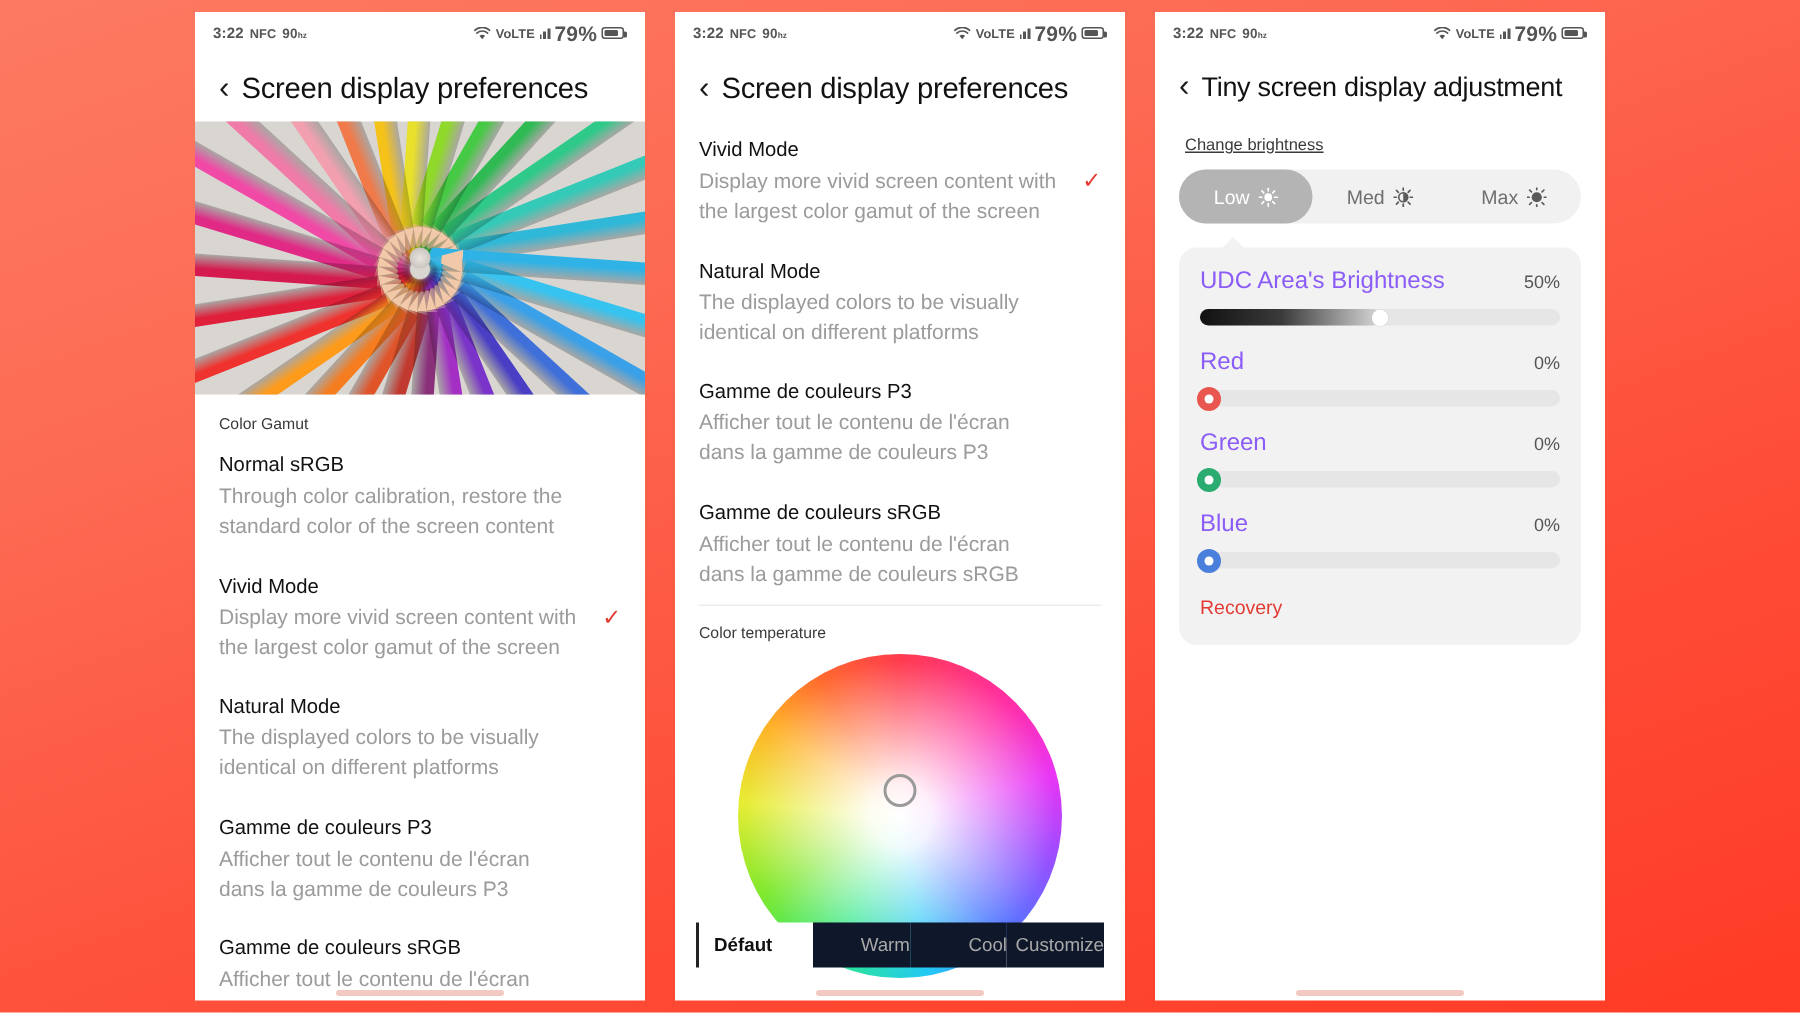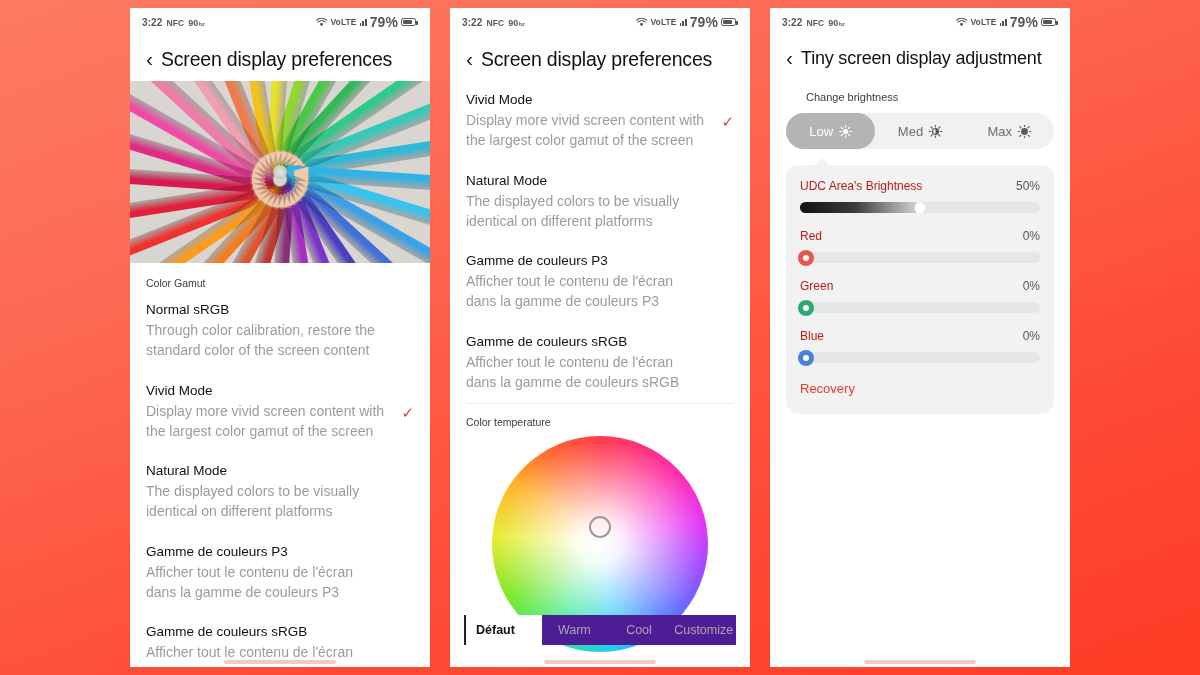--- a/index.html
+++ b/index.html
@@ -130,35 +130,35 @@
     margin: -11px 0 0 -11px; border-radius: 50%;
     border: 2px solid #9a9a9a; background: transparent;
   }
 
   
   .tabbar {
     position: absolute; bottom: 22px; left: 0; right: 0;
     display: flex; align-items: center; padding: 0 14px; gap: 0;
   }
   .tab {
-    flex: 1; text-align: center; font-size: 12.5px; color: #a8a8a8;
-    padding: 8px 0; background: #4c1d95;
+    flex: 1; text-align: right; font-size: 12.5px; color: #a8a8a8;
+    padding: 8px 0; background: #0f172a;
   }
   .tab.active {
     background: #ffffff; color: #111; font-weight: bold;
     border-left: 2px solid #222; text-align: left; padding-left: 10px;
     flex: 0 0 78px;
   }
   .gesture-bar {
     position: absolute; bottom: 3px; left: 50%; transform: translateX(-50%);
     width: 112px; height: 4px; border-radius: 3px; background: #f3c9c4;
   }
 
   
-  .p3-sec-label { font-size: 11px; color: #3a3a3a; padding: 12px 0 10px 36px; }
+  .p3-sec-label { font-size: 11px; color: #3a3a3a; padding: 12px 0 10px 20px; text-decoration: underline; }
   .seg {
     margin: 0 16px; height: 36px; border-radius: 18px; background: #f1f1f1;
     display: flex; align-items: center; position: relative;
   }
   .seg-item {
     flex: 1; height: 36px; border-radius: 18px;
     display: flex; align-items: center; justify-content: center; gap: 6px;
     font-size: 13px; color: #6e6e6e;
   }
   .seg-item.active { background: #b4b4b4; color: #ffffff; }
@@ -167,21 +167,21 @@
   .card {
     margin: 16px 16px 0 16px; background: #f2f2f2; border-radius: 12px;
     padding: 14px 14px 14px 14px; position: relative;
   }
   .card::before {
     content: ""; position: absolute; top: -7px; left: 28px;
     border-left: 8px solid transparent; border-right: 8px solid transparent;
     border-bottom: 8px solid #f2f2f2;
   }
   .row-head { display: flex; justify-content: space-between; align-items: baseline; }
-  .row-name { font-size: 12px; color: #b91c1c; }
+  .row-name { font-size: 16px; color: #8b5cf6; }
   .row-val { font-size: 12px; color: #555; }
   .track {
     margin-top: 9px; height: 11px; border-radius: 6px; background: #e6e6e6;
     position: relative;
   }
   .track .fill {
     position: absolute; left: 0; top: 0; bottom: 0; border-radius: 6px;
   }
   .track .knob {
     position: absolute; top: 50%; width: 11px; height: 11px; border-radius: 50%;

